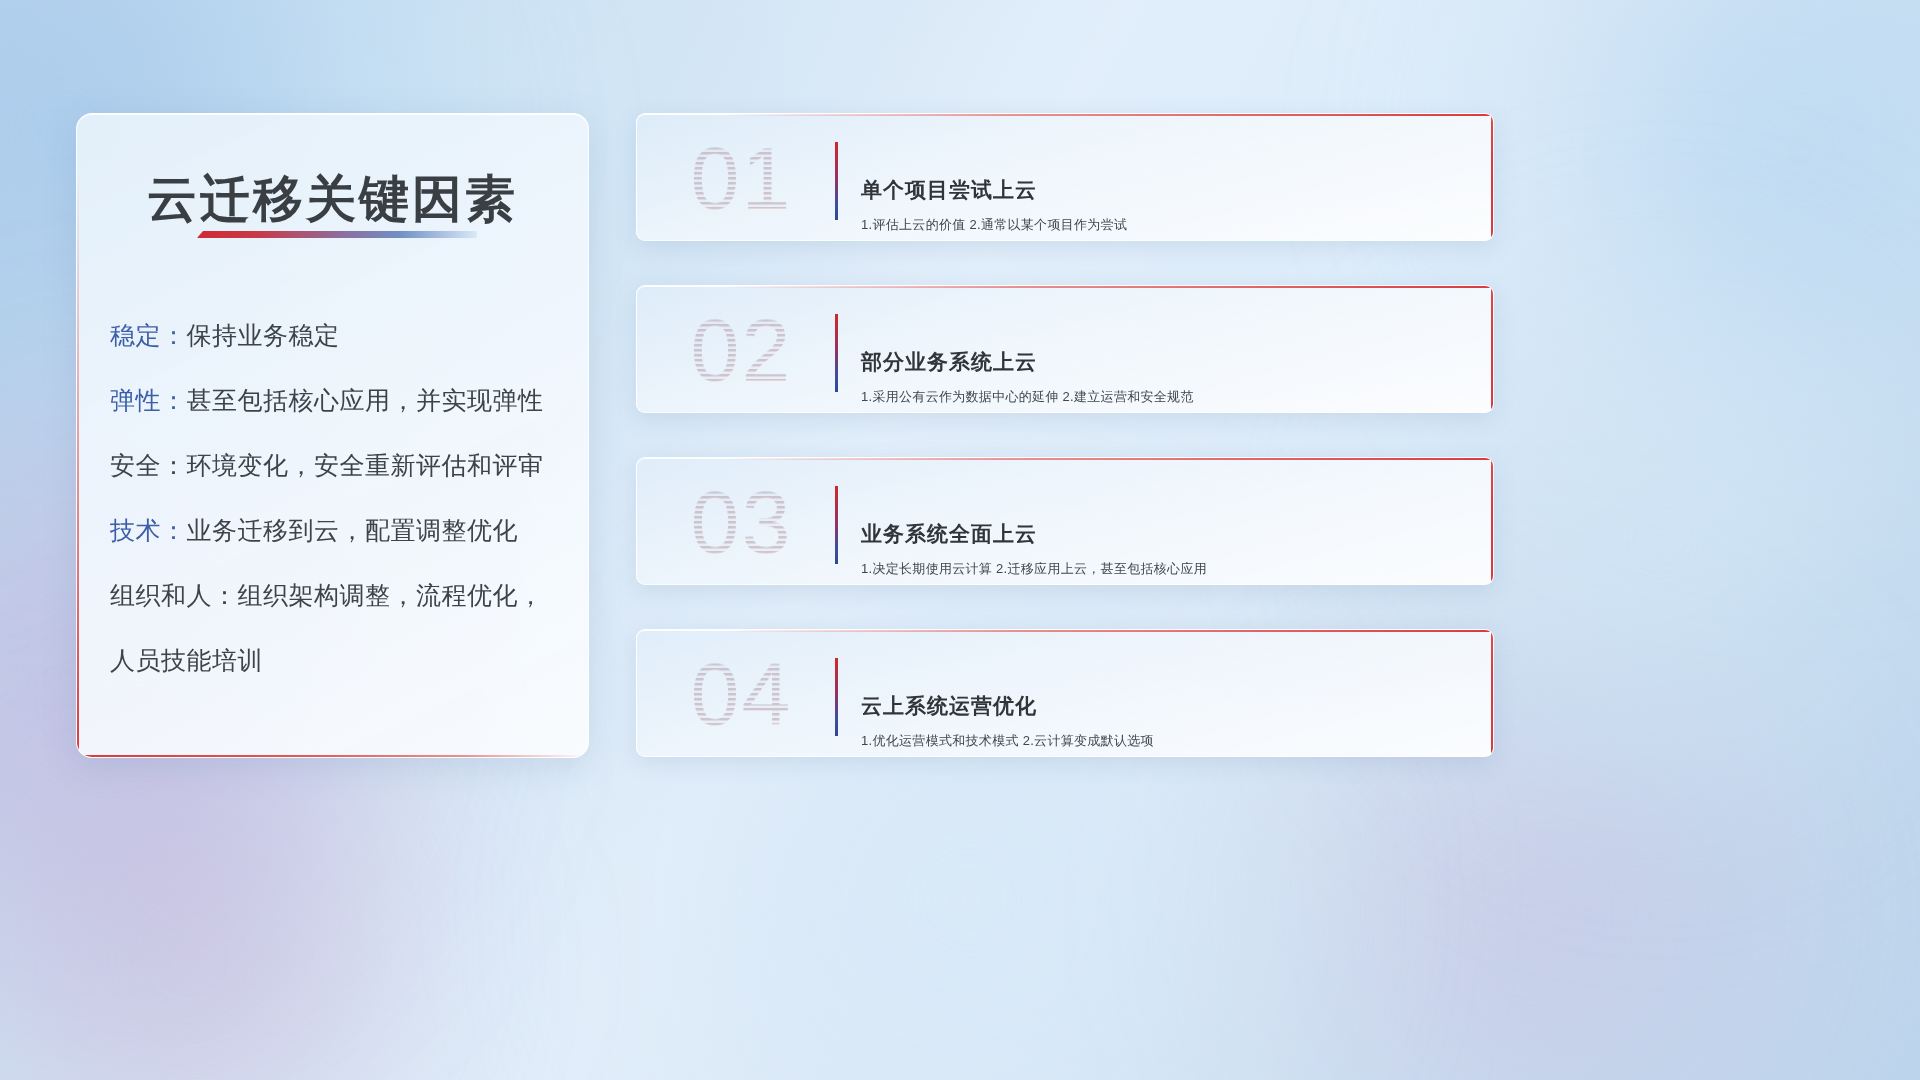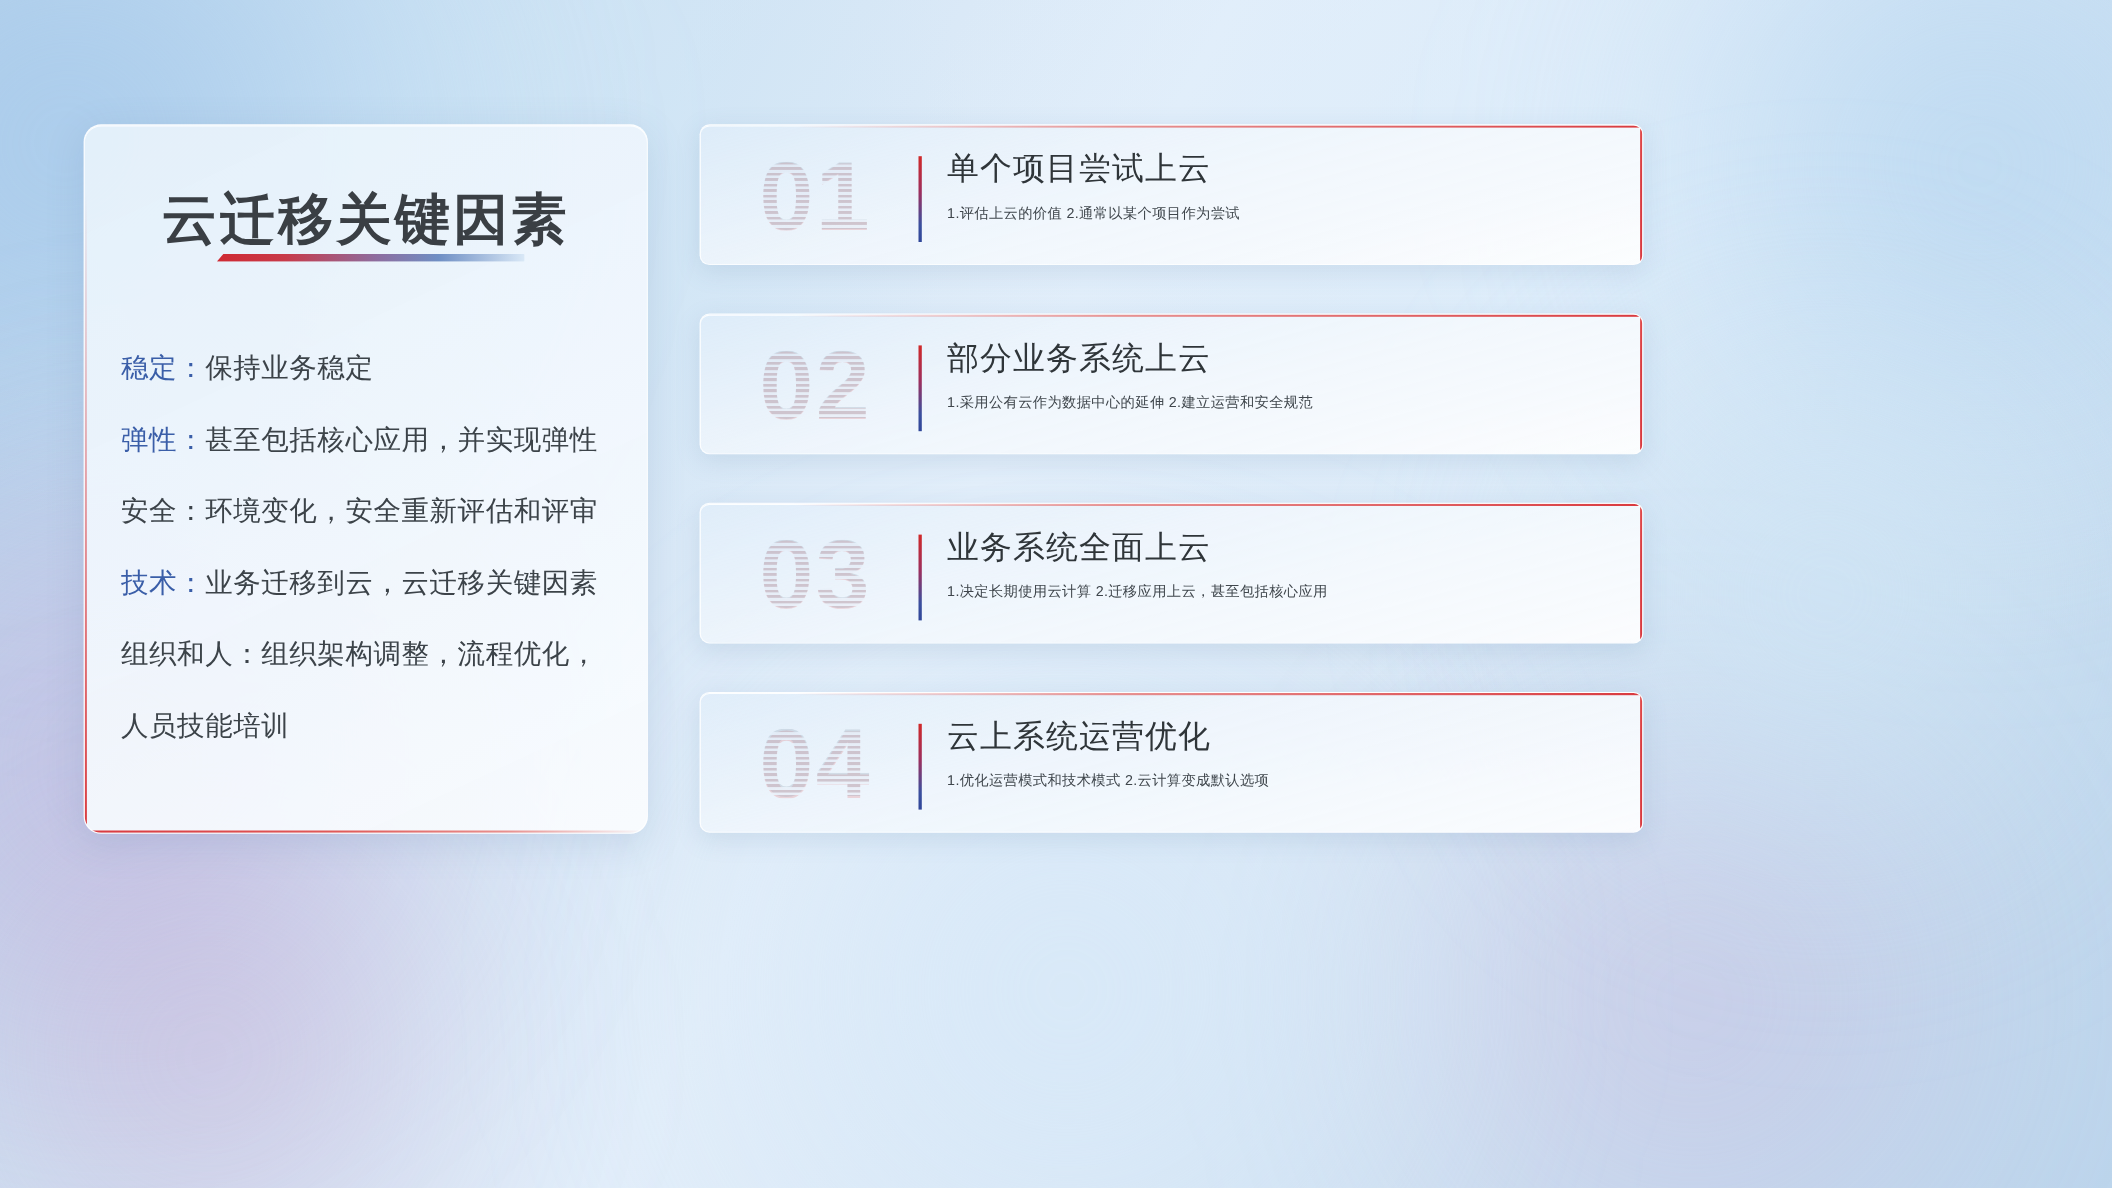--- a/index.html
+++ b/index.html
@@ -93,36 +93,37 @@
     content:""; position:absolute; left:10%; right:0; top:0; height:2px;
     background:linear-gradient(90deg, rgba(224,90,88,0) 0%, rgba(224,90,88,.65) 38%, #d93a3f 100%);
   }
   #card-1 { top:113px; }
   #card-2 { top:285px; }
   #card-3 { top:457px; }
   #card-4 { top:629px; }
 
   .card-number {
     position:absolute; left:22px; top:8px; width:165px; height:112px;
-    font-size:88px; font-weight:bold; letter-spacing:2px;
+    font-size:88px; font-weight:normal; letter-spacing:2px;
     color:rgba(150,165,182,.30);
     display:flex; align-items:center; justify-content:center;
     -webkit-mask-image:repeating-linear-gradient(180deg, #000 0px, #000 2px, rgba(0,0,0,.08) 3px, rgba(0,0,0,.08) 5px);
     mask-image:repeating-linear-gradient(180deg, #000 0px, #000 2px, rgba(0,0,0,.08) 3px, rgba(0,0,0,.08) 5px);
     text-shadow:0 1px 0 rgba(214,60,60,.18);
     user-select:none;
   }
   .card-divider {
     position:absolute; left:198px; top:28px; width:3px; height:78px;
     background:linear-gradient(180deg,#d02828 0%,#9c2f5e 42%,#3a4f9e 80%,#2f4699 100%);
   }
   .card-body { position:absolute; left:224px; top:22px; right:28px; }
   .card-title {
-    font-size:29px; font-weight:normal; color:#2f3539; letter-spacing:1px;
+    font-size:21px; font-weight:bold; color:#2f3539; letter-spacing:1px;
     line-height:1.25;
+    margin-top:41px;
   }
   .card-desc {
     margin-top:13px; font-size:13px; color:#3f464c; letter-spacing:.3px;
     white-space:nowrap;
   }
 </style>
 </head>
 <body>
 
 <div id="bg">
@@ -138,21 +139,21 @@
 
 <div id="stage">
 
   <section id="left-panel">
     <h1 class="panel-title">云迁移关键因素</h1>
     <div class="title-rule"></div>
     <div class="factor-list">
         <div class="factor-line"><span class="factor-key">稳定：</span><span>保持业务稳定</span></div>
         <div class="factor-line"><span class="factor-key">弹性：</span><span>甚至包括核心应用，并实现弹性</span></div>
         <div class="factor-line"><span class="factor-key plain">安全：</span><span>环境变化，安全重新评估和评审</span></div>
-        <div class="factor-line"><span class="factor-key">技术：</span><span>业务迁移到云，云迁移关键因素</span></div>
+        <div class="factor-line"><span class="factor-key">技术：</span><span>业务迁移到云，配置调整优化</span></div>
         <div class="factor-line"><span class="factor-key plain">组织和人：</span><span>组织架构调整，流程优化，</span></div>
         <div class="factor-line"><span>人员技能培训</span></div>
       </div>
   </section>
 
   <article class="card" id="card-1">
     <div class="card-number">01</div>
     <div class="card-divider"></div>
     <div class="card-body">
       <div class="card-title">单个项目尝试上云</div>

